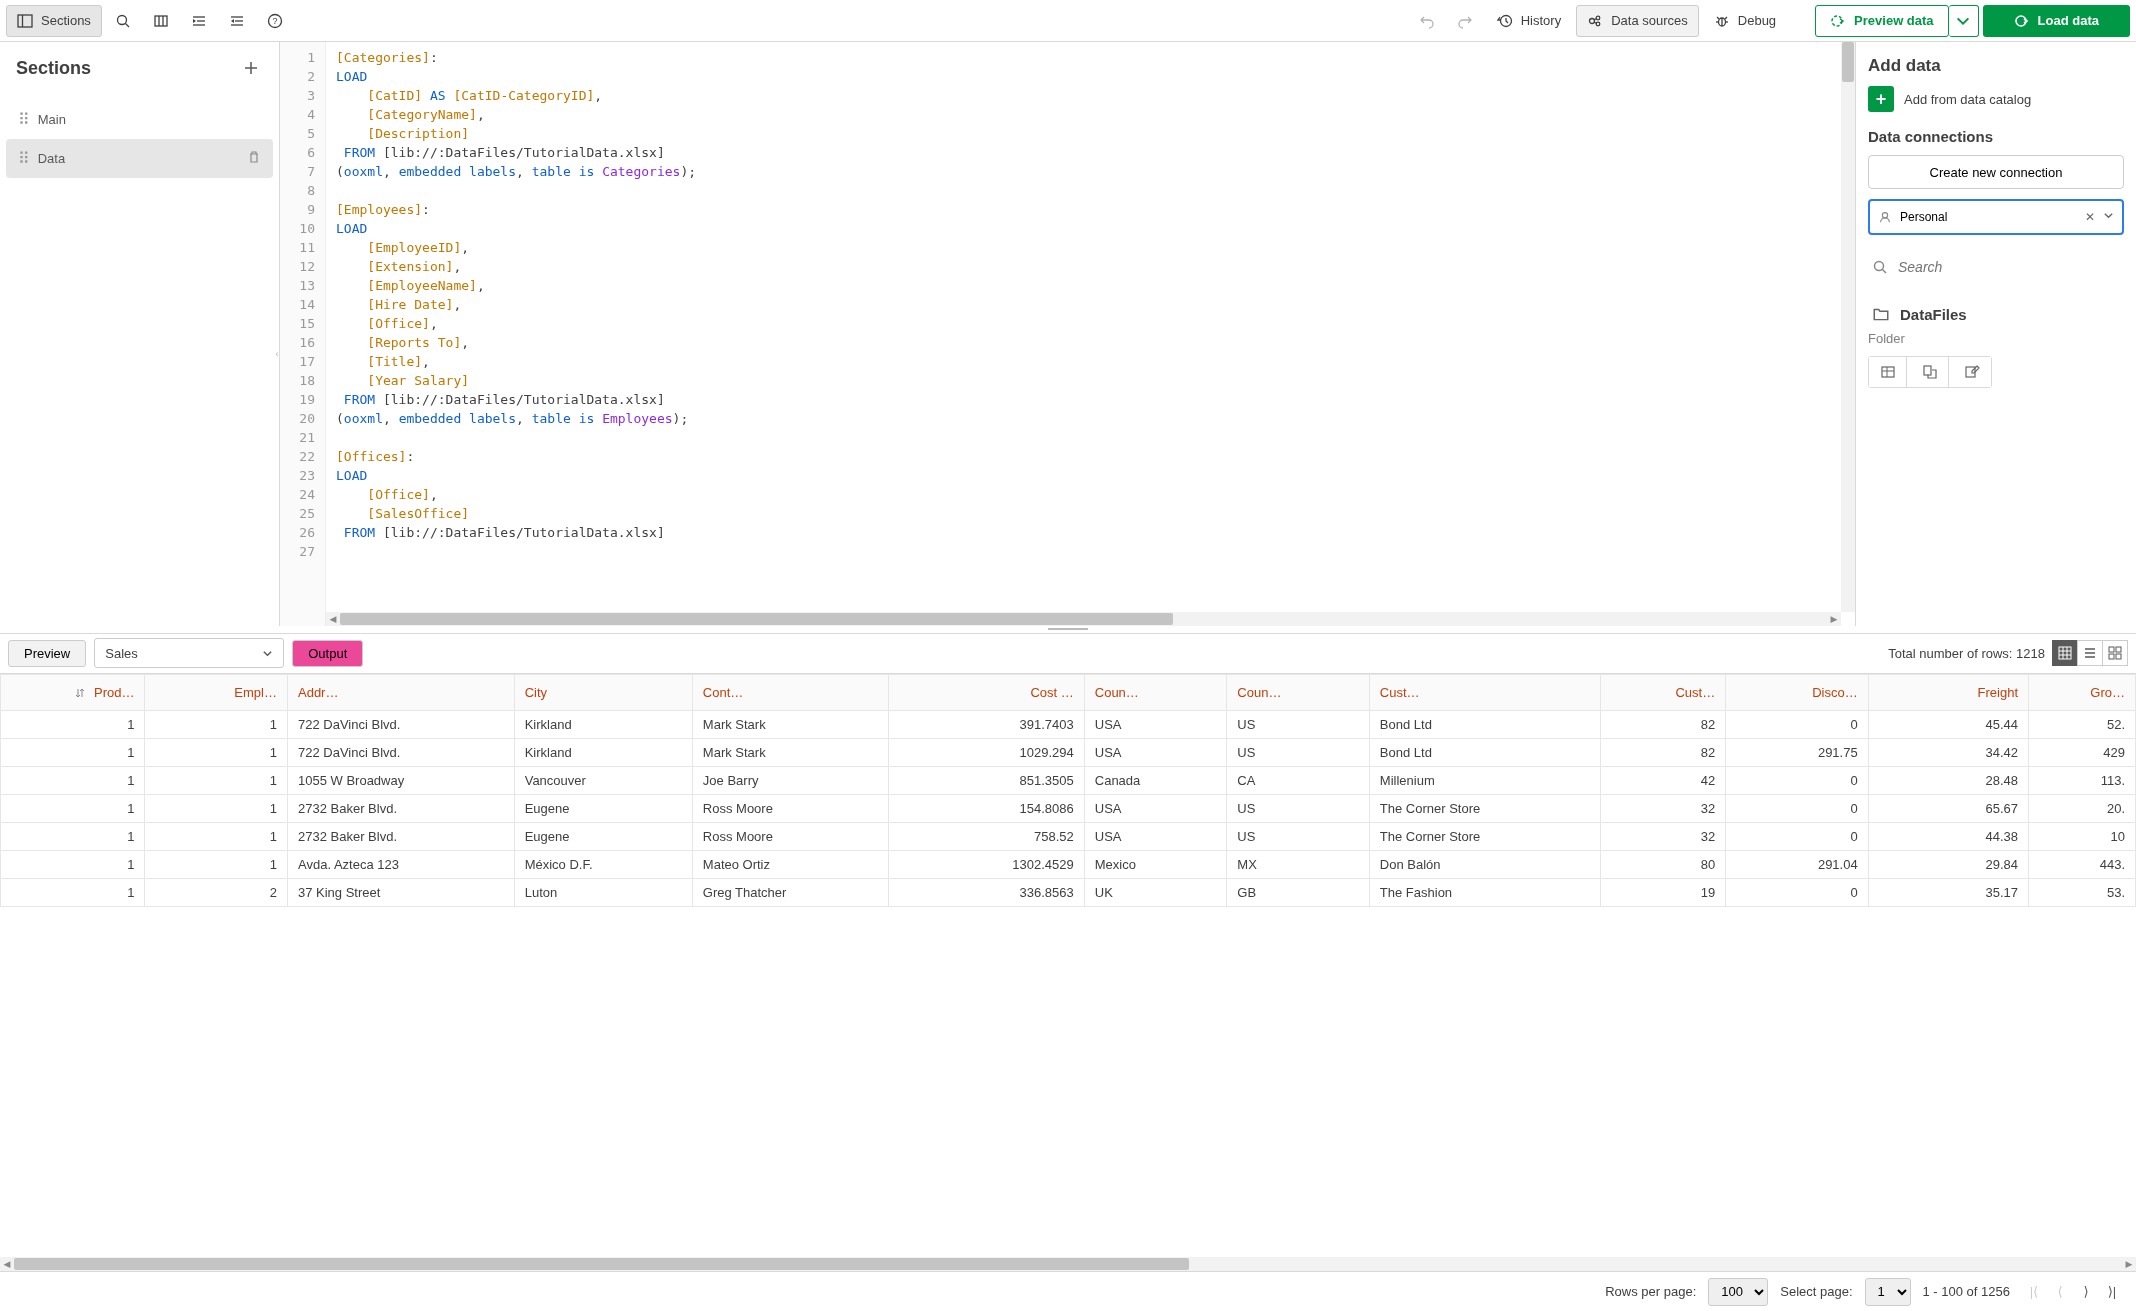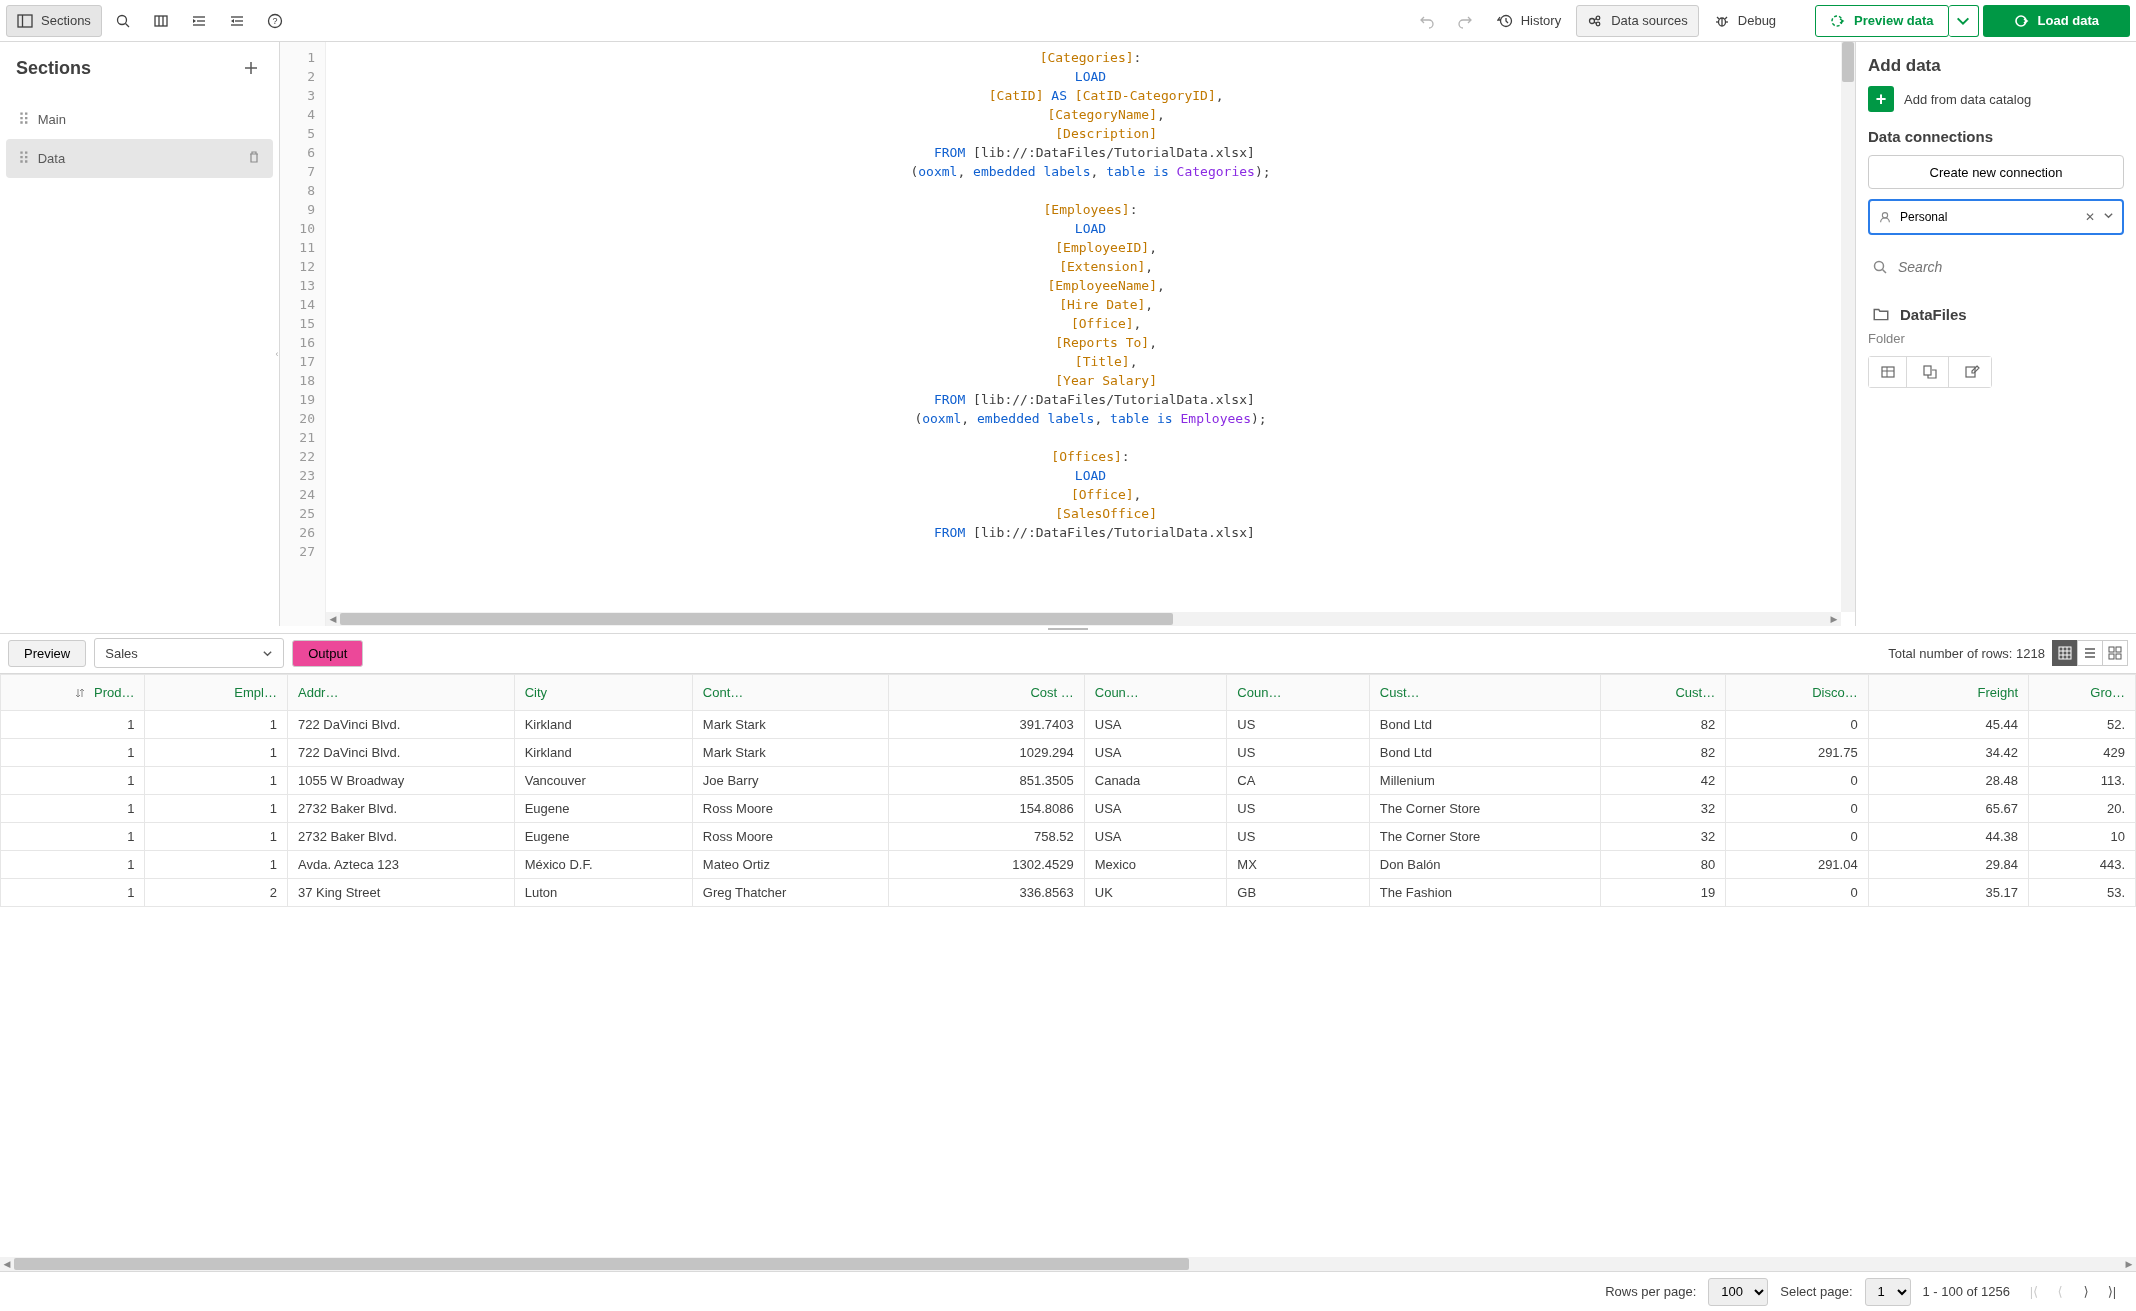--- a/index.html
+++ b/index.html
@@ -29,21 +29,21 @@
 .sec-list { list-style: none; padding: 6px; }
 .sec-list li { display: flex; align-items: center; gap: 10px; padding: 10px 12px; border-radius: 4px; cursor: pointer; color: #595959; }
 .sec-list li.active { background: #e6e6e6; }
 .sec-list li .del { margin-left: auto; color: #8c8c8c; }
 .drag-dots { color: #999; letter-spacing: -2px; font-size: 16px; }
 
 
 .editor-wrap { flex: 1; display: flex; position: relative; min-width: 0; border-right: 1px solid #d9d9d9; }
 .gutter { width: 46px; background: #fafafa; border-right: 1px solid #eee; text-align: right; padding-top: 6px; font-family: Consolas, Menlo, monospace; font-size: 13px; color: #999; line-height: 19px; }
 .gutter div { padding-right: 10px; }
-.code-area { flex: 1; overflow: auto; position: relative; text-align: center; }
+.code-area { flex: 1; overflow: auto; position: relative; }
 .code { padding: 6px 10px; font-family: Consolas, Menlo, monospace; font-size: 13px; line-height: 19px; white-space: pre; }
 .tok-field { color: #c07800; }
 .tok-kw { color: #1060d0; }
 .tok-blue { color: #1060d0; }
 .tok-purple { color: #8a2be2; }
 .vscroll { position: absolute; right: 0; top: 0; bottom: 14px; width: 14px; background: #f2f2f2; }
 .vscroll .thumb { position: absolute; left: 1px; right: 1px; top: 0; height: 40px; background: #c4c4c4; border-radius: 2px; }
 .hscroll { position: absolute; left: 46px; right: 14px; bottom: 0; height: 14px; background: #f2f2f2; }
 .hscroll .thumb { position: absolute; top: 1px; bottom: 1px; left: 0; width: 55%; background: #c4c4c4; border-radius: 2px; }
 .hscroll .arrow { position: absolute; top: 0; bottom: 0; width: 14px; display: flex; align-items: center; justify-content: center; color: #888; font-size: 9px; }
@@ -81,21 +81,21 @@
 .pv-bar .ptab.out { background: #ec4899; }
 .pv-bar .spacer { flex: 1; }
 .view-btns { display: flex; }
 .view-btns button { width: 26px; height: 26px; border: 1px solid #ccc; margin-left: -1px; background: #fff; cursor: pointer; display: flex; align-items: center; justify-content: center; }
 .view-btns button.active { background: #595959; color: #fff; border-color: #595959; }
 
 
 .pv-table-wrap { flex: 1; overflow: auto; position: relative; }
 table.pv { border-collapse: collapse; width: max-content; min-width: 100%; }
 table.pv th, table.pv td { border: 1px solid #e6e6e6; padding: 6px 10px; font-size: 13px; text-align: left; white-space: nowrap; overflow: hidden; }
-table.pv th { background: #fafafa; position: sticky; top: 0; font-weight: 400; color: #15803d; height: 36px; }
+table.pv th { background: #fafafa; position: sticky; top: 0; font-weight: 400; color: #c2410c; height: 36px; }
 table.pv th.num, table.pv td.num { text-align: right; }
 table.pv th:first-child svg { vertical-align: middle; margin-right: 4px; }
 .pv-hscroll { height: 14px; background: #f2f2f2; position: relative; }
 .pv-hscroll .thumb { position: absolute; top: 1px; bottom: 1px; left: 0; width: 55%; background: #c4c4c4; border-radius: 2px; }
 .pv-hscroll .arrow { position: absolute; top: 0; bottom: 0; width: 14px; display: flex; align-items: center; justify-content: center; color: #888; font-size: 9px; }
 .pv-hscroll .arrow.l { left: 0; }
 .pv-hscroll .arrow.r { right: 0; }
 
 
 .pager { height: 40px; display: flex; align-items: center; justify-content: flex-end; gap: 12px; padding: 0 12px; border-top: 1px solid #d9d9d9; font-size: 13px; }

